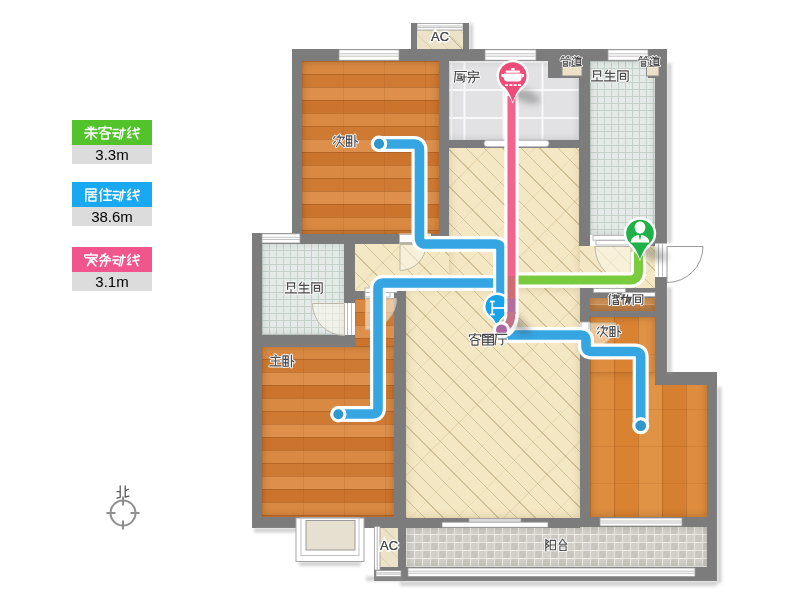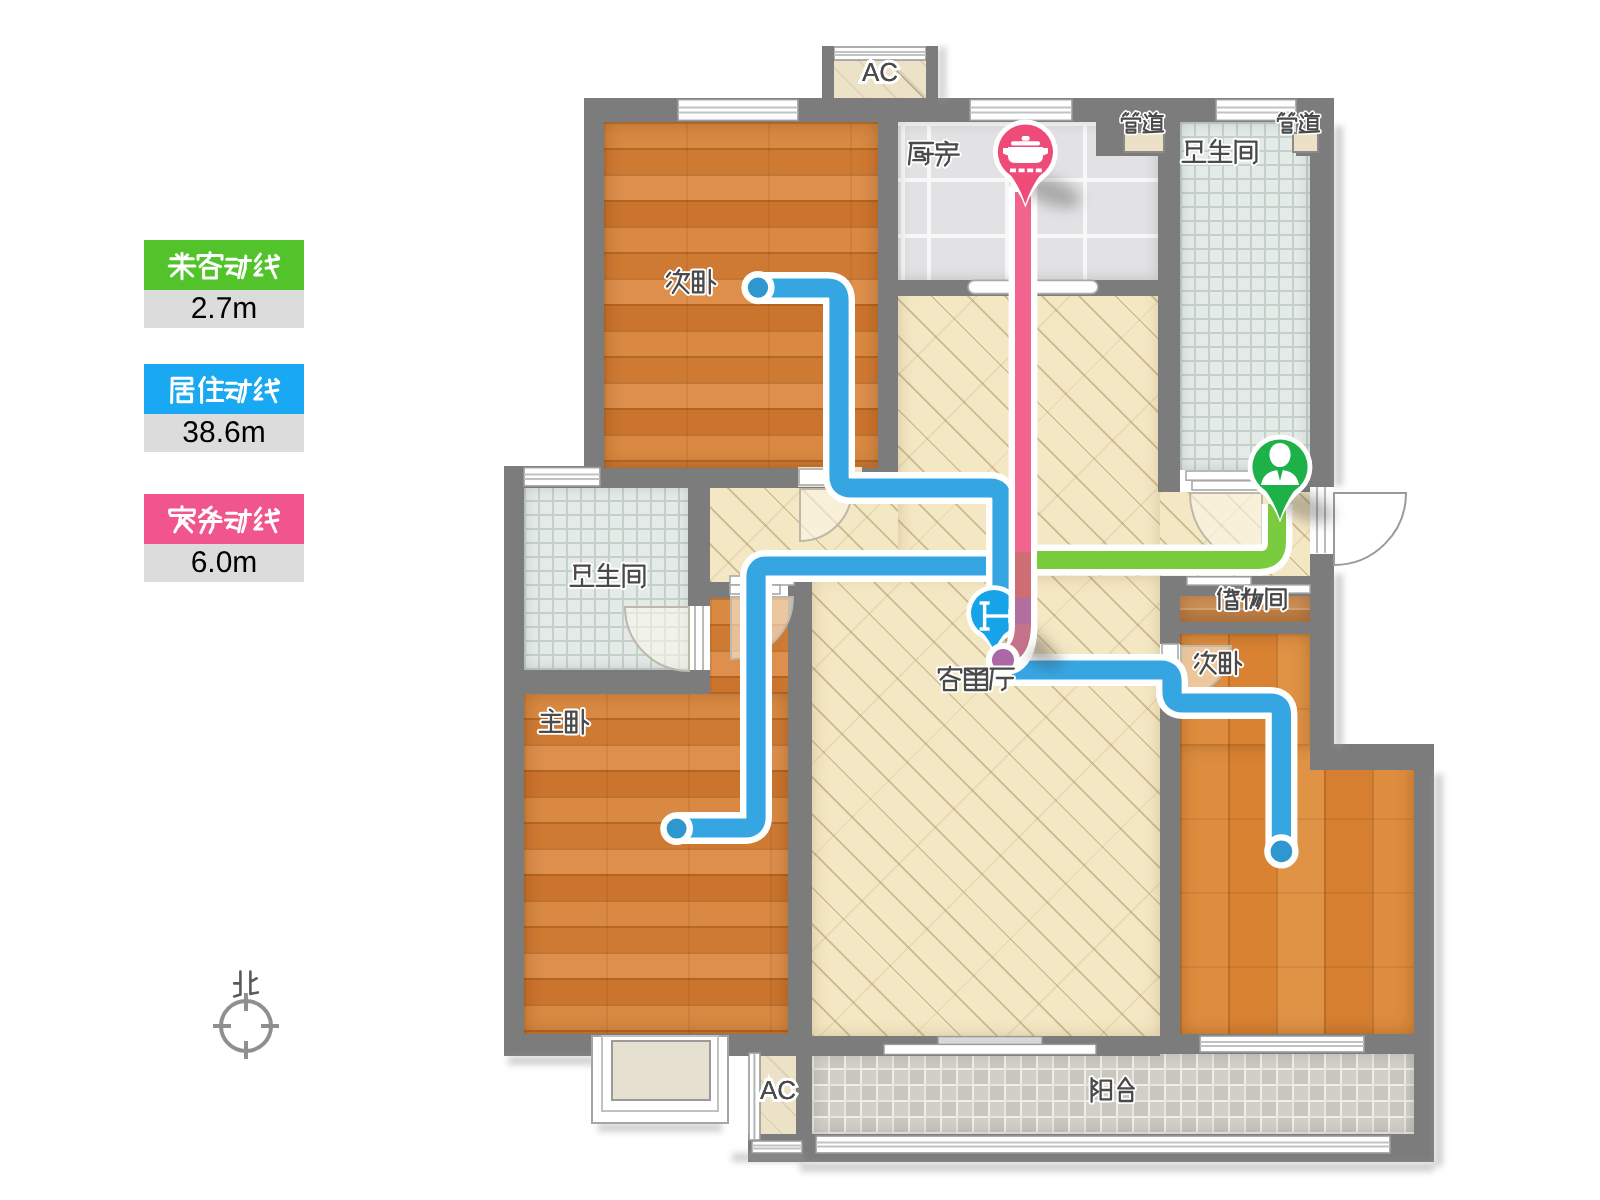--- a/index.html
+++ b/index.html
@@ -448,21 +448,21 @@
 </svg>
 
 <div class="legend" style="top:119.5px;">
       <div class="hd" style="background:#53c32b;">
         <svg width="80" height="25">
 <g>
             <path d="M19.0,6.6L19.0,19.4 M13.4,9.4L24.6,9.4 M12.6,13.0L25.4,13.0 M16.2,7.4L17.3,8.5 M21.8,7.4L20.7,8.5 M18.2,13.8L13.7,18.0 M19.8,13.8L24.3,18.0 M33.0,6.3L33.0,7.4 M27.0,7.8L39.0,7.8 M27.0,7.8L27.0,9.6 M39.0,7.8L39.0,9.6 M32.7,8.8L28.0,13.3 M31.0,10.6L38.3,13.3 M29.8,14.1L36.2,14.1 M29.8,14.1L29.8,19.0 M36.2,14.1L36.2,19.0 M29.8,19.0L36.2,19.0 M41.4,9.6L46.2,9.6 M40.7,13.0L46.6,13.0 M44.2,13.0L41.7,16.9 M42.8,16.1L46.2,17.2 M47.6,10.2L53.3,10.2 M50.9,8.0L50.6,14.4L49.2,18.9 M49.0,10.2L47.3,18.9 M58.2,7.1L55.7,10.5 M58.5,10.8L55.7,14.1 M58.2,14.4L55.4,17.5 M55.4,17.5L59.0,17.5 M61.0,10.5L67.3,9.5 M61.0,14.1L66.9,13.0 M62.7,8.0L63.5,13.7L65.9,18.9 M65.8,7.7L67.3,9.1" fill="none" stroke="#ffffff" stroke-width="1.5" stroke-linecap="round" stroke-linejoin="round"></path>
           </g>
 </svg>
       </div>
-      <div class="val">2.7m</div>
+      <div class="val">3.3m</div>
     </div>
 
 <div class="legend" style="top:182px;">
       <div class="hd" style="background:#18a9f2;">
         <svg width="80" height="25">
 <g>
             <path d="M14.1,7.1L23.9,7.1 M23.9,7.1L23.9,9.9 M14.1,9.9L23.9,9.9 M14.1,7.1L13.8,19.3 M16.2,12.4L24.6,12.4 M20.4,10.8L20.4,14.1 M17.0,15.0L23.8,15.0 M17.0,15.0L17.0,18.9 M23.8,15.0L23.8,18.9 M17.0,18.9L23.8,18.9 M30.2,6.8L27.8,11.0 M28.8,10.2L28.8,19.3 M34.4,6.6L35.5,7.7 M31.6,9.1L39.3,9.1 M32.2,12.7L38.9,12.7 M35.4,9.1L35.4,18.3 M31.6,18.3L39.4,18.3 M41.4,9.6L46.2,9.6 M40.7,13.0L46.6,13.0 M44.2,13.0L41.7,16.9 M42.8,16.1L46.2,17.2 M47.6,10.2L53.3,10.2 M50.9,8.0L50.6,14.4L49.2,18.9 M49.0,10.2L47.3,18.9 M58.2,7.1L55.7,10.5 M58.5,10.8L55.7,14.1 M58.2,14.4L55.4,17.5 M55.4,17.5L59.0,17.5 M61.0,10.5L67.3,9.5 M61.0,14.1L66.9,13.0 M62.7,8.0L63.5,13.7L65.9,18.9 M65.8,7.7L67.3,9.1" fill="none" stroke="#ffffff" stroke-width="1.5" stroke-linecap="round" stroke-linejoin="round"></path>
           </g>
 </svg>
       </div>
@@ -470,14 +470,14 @@
     </div>
 
 <div class="legend" style="top:246.5px;">
       <div class="hd" style="background:#f0558c;">
         <svg width="80" height="25">
 <g>
             <path d="M19.0,6.3L19.0,7.4 M12.8,8.0L25.2,8.0 M12.8,8.0L12.8,9.6 M25.2,8.0L25.2,9.6 M13.4,10.8L24.6,10.8 M18.4,10.8L17.6,14.7L15.4,18.9 M17.9,12.7L21.5,15.0 M21.2,11.6L16.5,16.9 M19.8,14.7L23.8,18.9 M22.1,12.2L24.9,14.4 M33.6,6.6L27.7,11.6 M29.6,8.0L38.3,11.9 M36.1,8.8L32.4,12.4 M28.2,13.8L38.6,13.8 M34.7,12.4L34.4,16.5L33.0,19.3 M31.0,13.8L28.5,19.3 M41.4,9.6L46.2,9.6 M40.7,13.0L46.6,13.0 M44.2,13.0L41.7,16.9 M42.8,16.1L46.2,17.2 M47.6,10.2L53.3,10.2 M50.9,8.0L50.6,14.4L49.2,18.9 M49.0,10.2L47.3,18.9 M58.2,7.1L55.7,10.5 M58.5,10.8L55.7,14.1 M58.2,14.4L55.4,17.5 M55.4,17.5L59.0,17.5 M61.0,10.5L67.3,9.5 M61.0,14.1L66.9,13.0 M62.7,8.0L63.5,13.7L65.9,18.9 M65.8,7.7L67.3,9.1" fill="none" stroke="#ffffff" stroke-width="1.5" stroke-linecap="round" stroke-linejoin="round"></path>
           </g>
 </svg>
       </div>
-      <div class="val">6.0m</div>
+      <div class="val">3.1m</div>
     </div>
 </div>
 </body></html>

